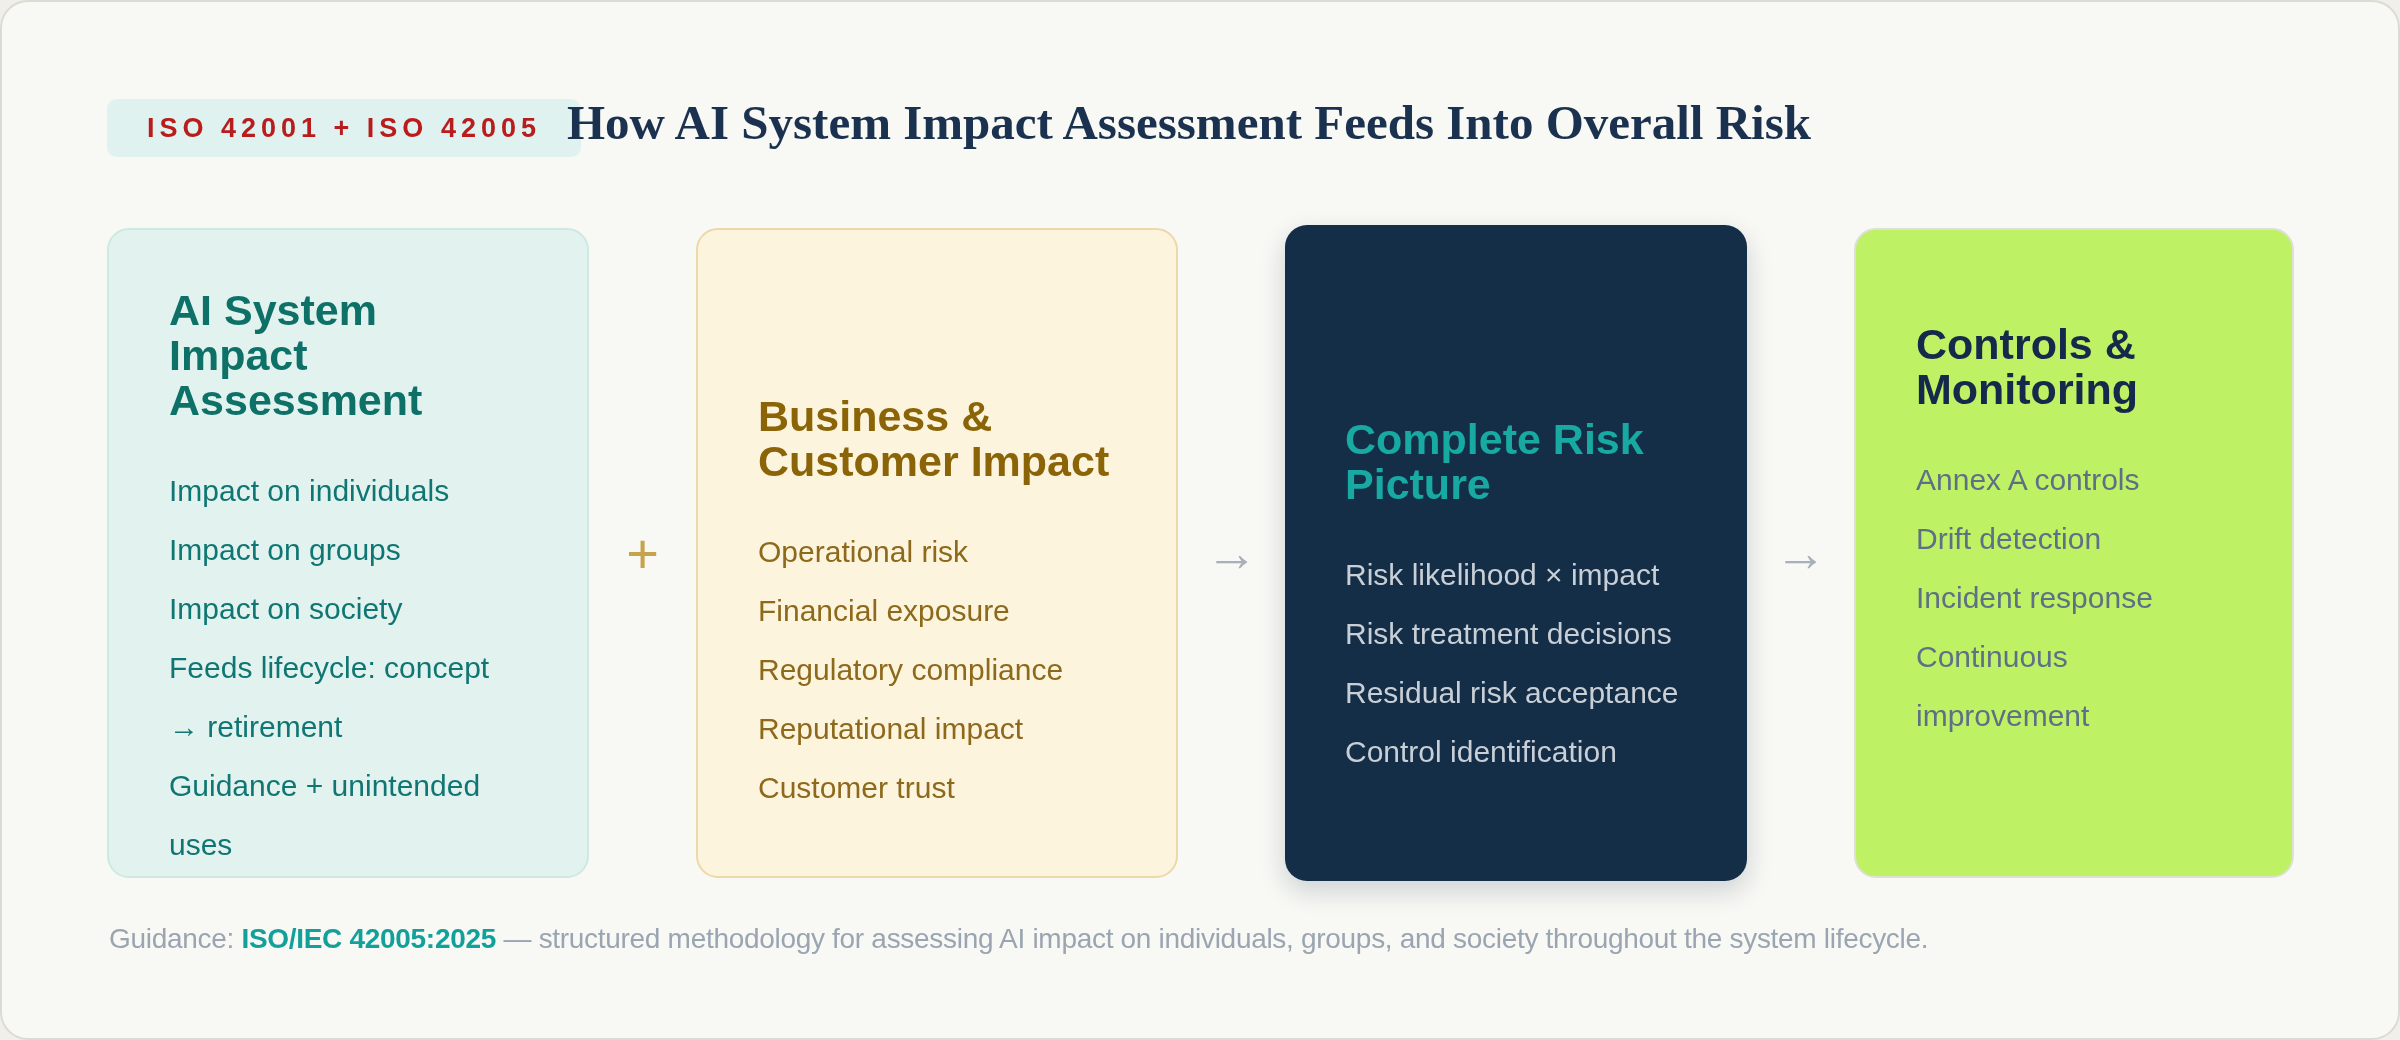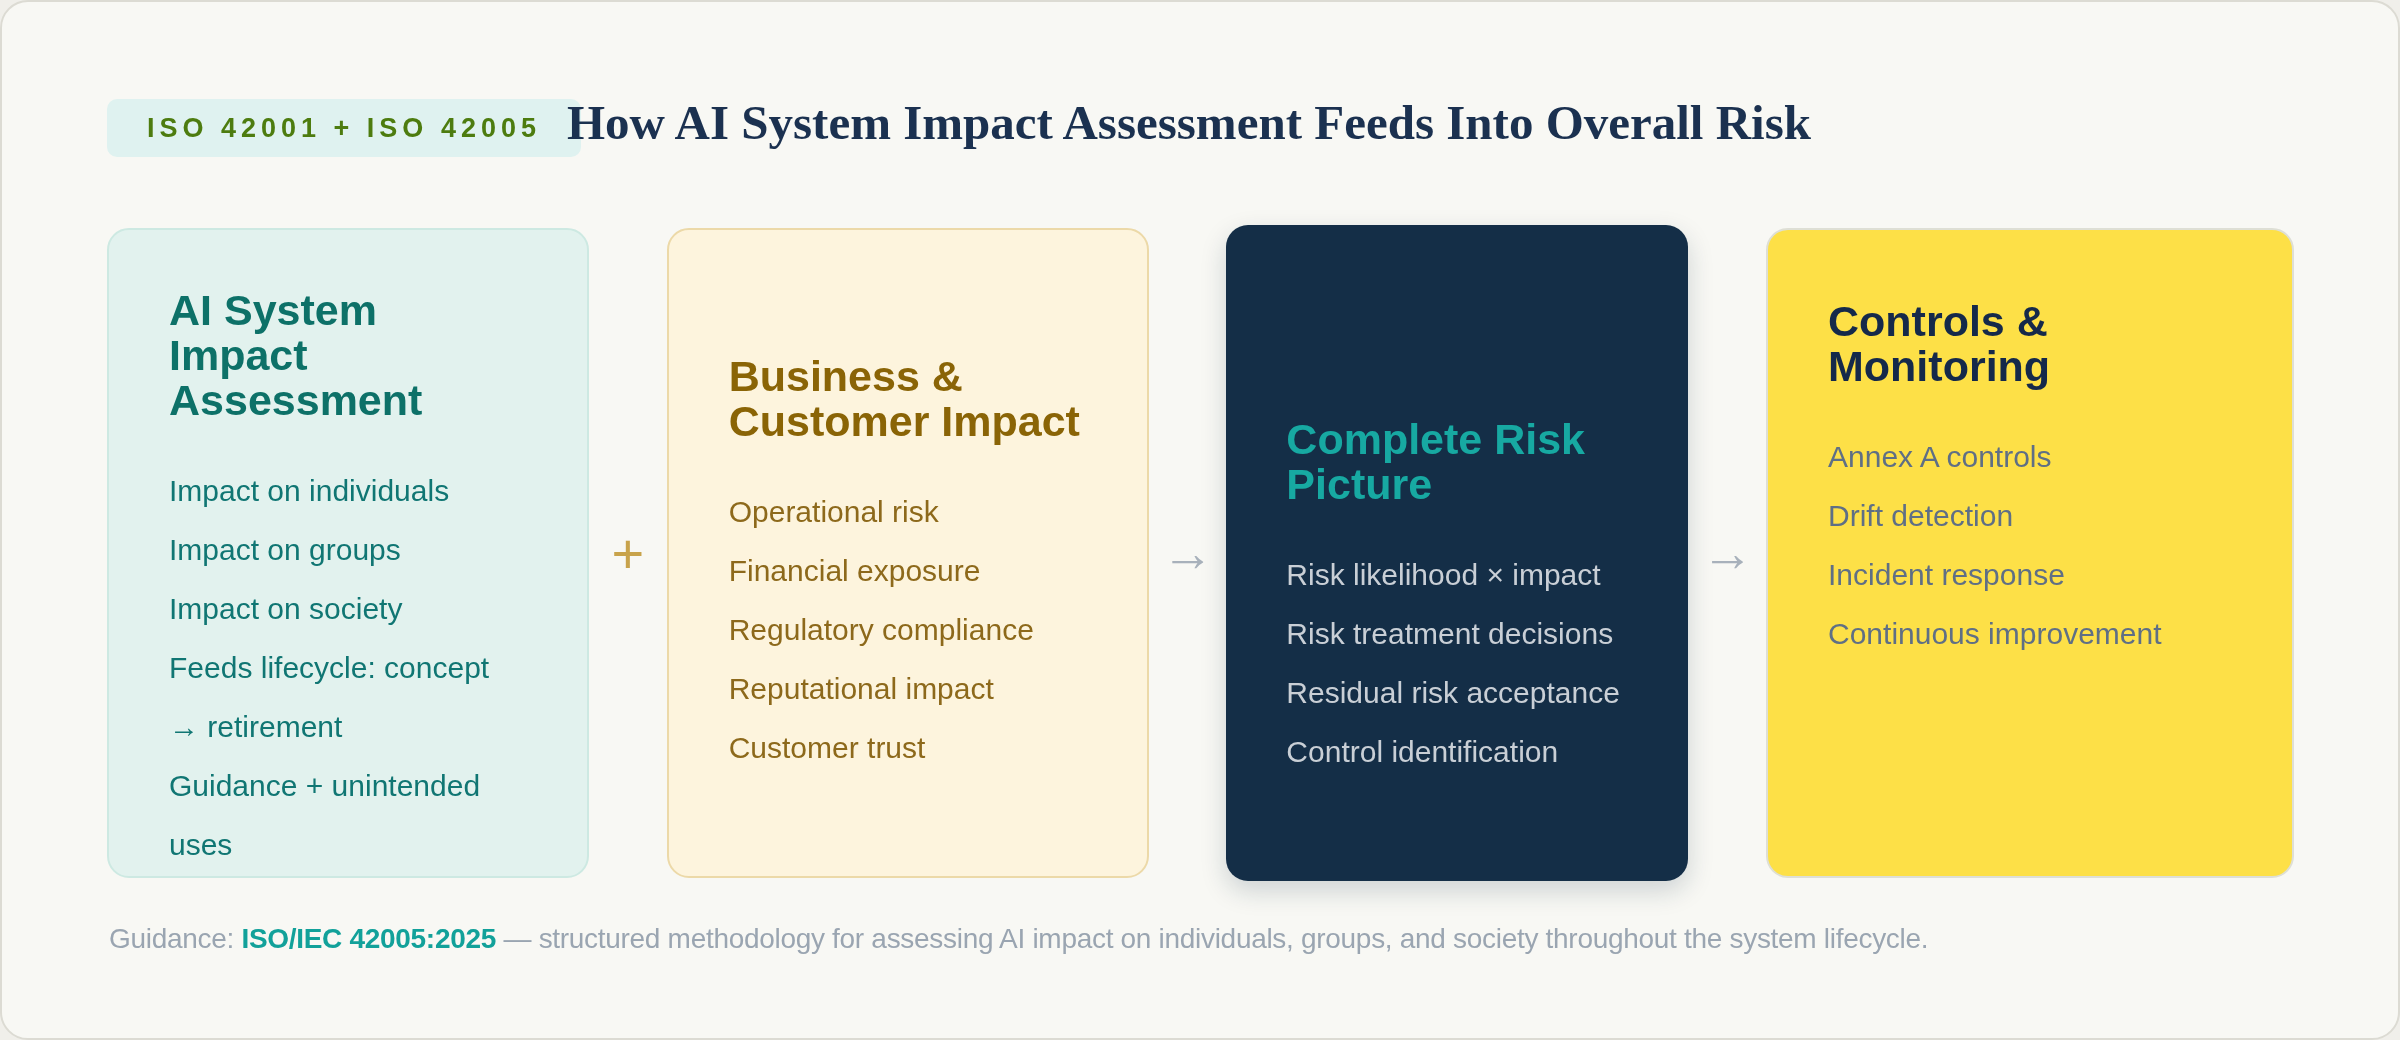--- a/index.html
+++ b/index.html
@@ -18,21 +18,21 @@
     border-radius: 28px;
     overflow: hidden;
   }
   
   .badge {
     position: absolute; left: 105px; top: 97px;
     height: 58px; line-height: 58px;
     padding: 0 40px;
     border-radius: 10px;
     background: #dff2f0;
-    color: #4d7c0f;
+    color: #b91c1c;
     font-size: 27px; font-weight: bold;
     letter-spacing: 5px;
     white-space: nowrap;
   }
   .title {
     position: absolute; left: 565px; top: 86px;
     margin: 0;
     font-family: "Liberation Serif", serif;
     font-size: 49px; line-height: 70px;
     font-weight: bold;
@@ -58,30 +58,30 @@
   .card ul {
     margin: 0; padding: 0; list-style: none;
   }
   .card li {
     font-size: 30px; line-height: 59px;
   }
   .card--mint  { width: 482px; background: #e2f2ee; border: 2px solid #cde9e2; padding-top: 58px; }
   .card--mint h2 { color: #0d7168; }
   .card--mint li { color: #107673; }
   .card--cream { width: 482px; background: #fdf4dd; border: 2px solid #ecd9a8; padding-top: 124px; }
-  .card--cream h2 { color: #8a6406; }
+  .card--cream h2 { color: #8a6406; margin-top: 40px; }
   .card--cream li { color: #8d691b; }
   .card--navy  {
     width: 462px; background: #142e47; border: none;
     padding-top: 192px; height: 656px; margin-top: -3px;
     box-shadow: 0 10px 26px rgba(16,42,67,0.18);
   }
   .card--navy h2 { color: #17a9a2; }
   .card--navy li { color: #c9cfd6; }
-  .card--gray  { width: 528px; background: #fde047; border: 2px solid #dedfd5; padding-top: 69px; }
+  .card--gray  { width: 440px; background: #bef264; border: 2px solid #dedfd5; padding-top: 92px; }
   .card--gray h2 { color: #15294a; }
   .card--gray li { color: #5f6f85; }
   .connector {
     flex: 1; height: 650px;
     display: flex; align-items: center; justify-content: center;
   }
   .connector--plus  { color: #c8a34b; font-size: 56px; font-weight: normal; }
   .connector--arrow { color: #a8b1bb; font-size: 52px; font-weight: bold; }
   
   .guidance {

